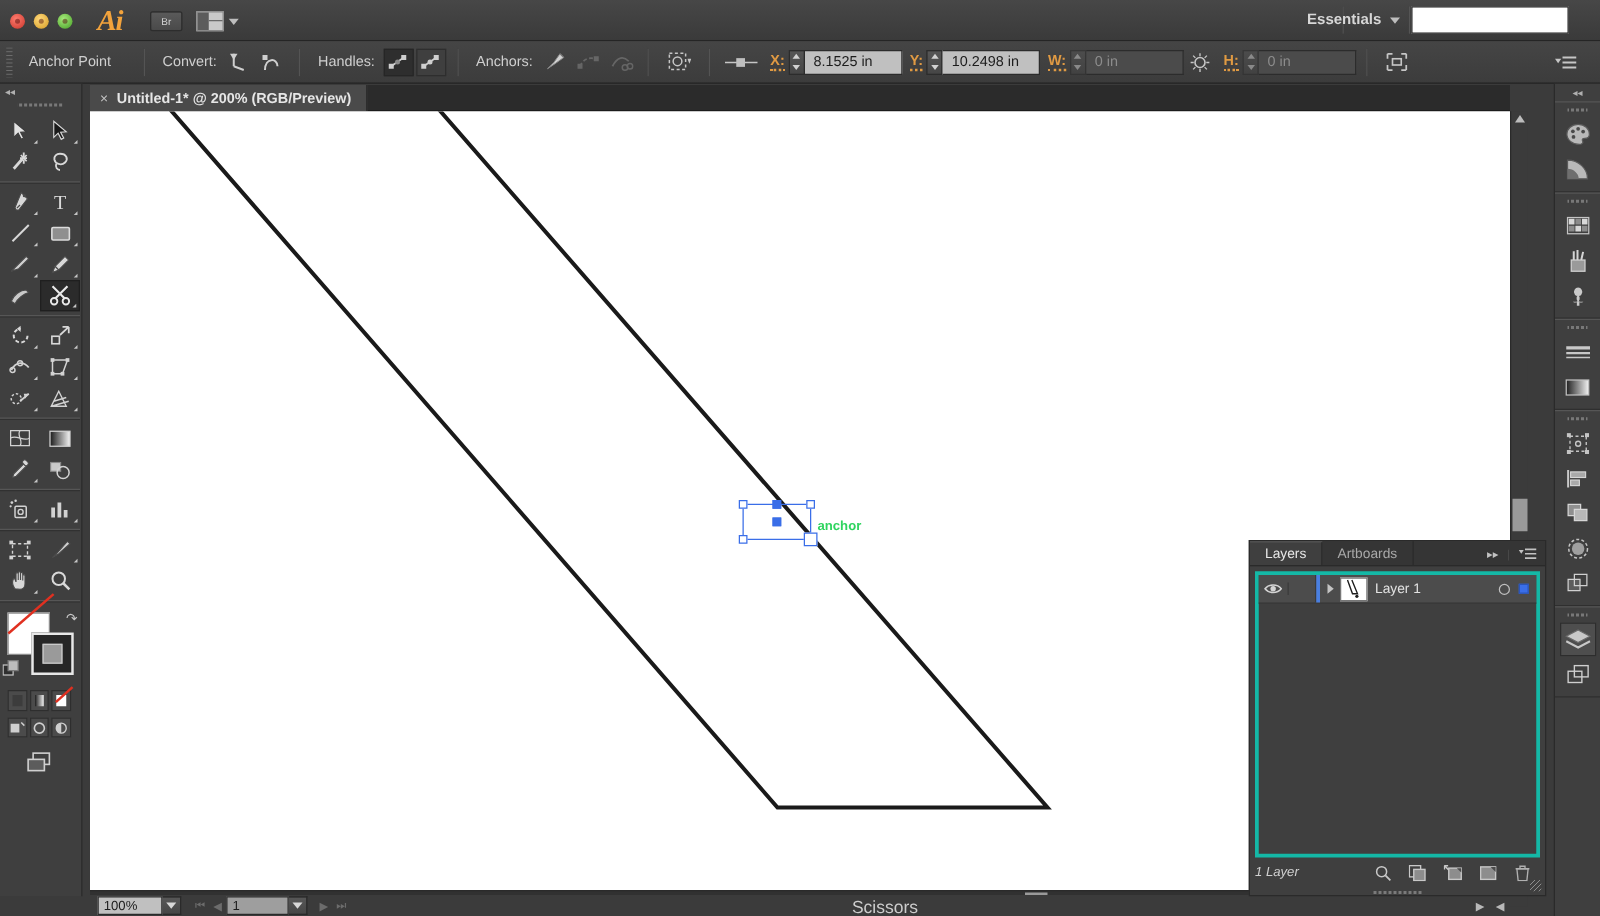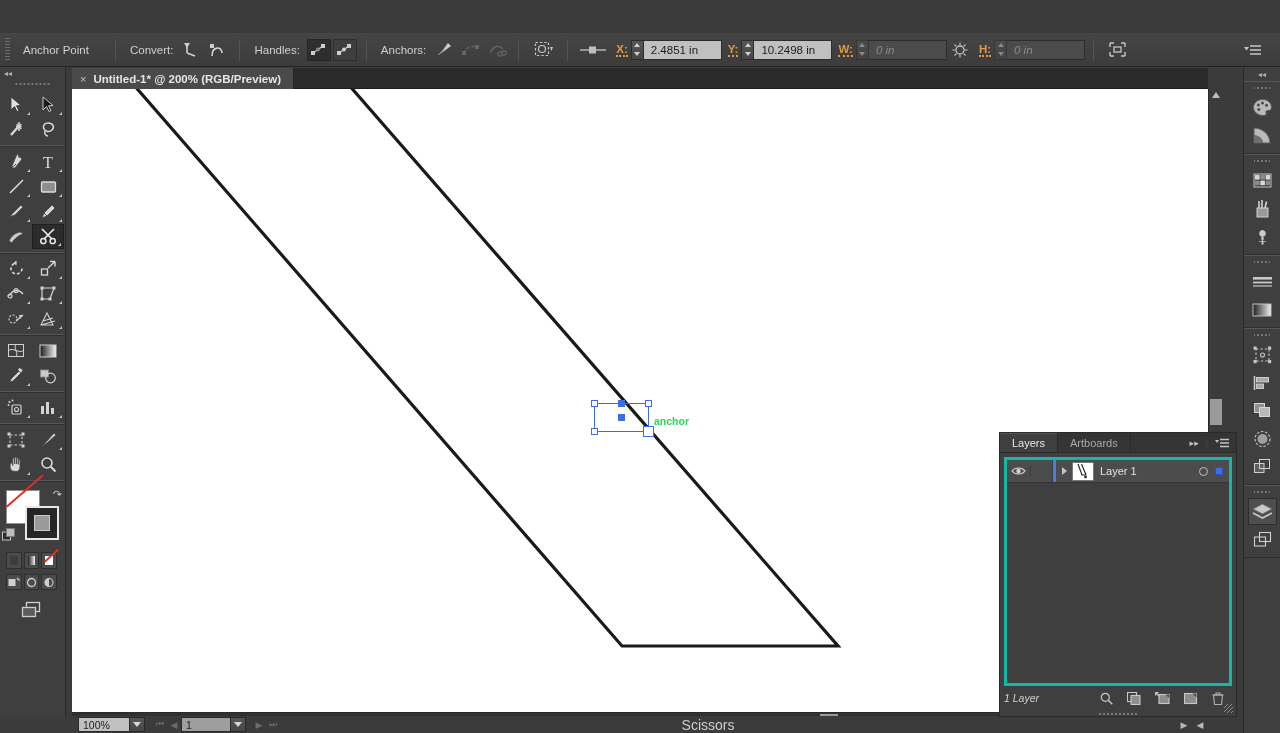--- a/index.html
+++ b/index.html
@@ -82,21 +82,21 @@
   .cb-icon.dim { opacity:.42; }
   .fieldlabel { color:#e09a43; font-size:11.5px; font-weight:bold; margin:0 3px 0 6px;
                 border-bottom:2px dotted #e09a43; padding-bottom:0px; line-height:12px; }
   .spin { width:13px; height:20px; background:linear-gradient(#565656,#464646); border:1px solid #2c2c2c;
           display:flex; flex-direction:column; align-items:center; justify-content:space-around; }
   .spin i { display:block; width:0;height:0;border-left:3px solid transparent;border-right:3px solid transparent; }
   .spin i.up { border-bottom:4px solid #d2d2d2; }
   .spin i.dn { border-top:4px solid #d2d2d2; }
   .numfield { height:20px; background:#c0c0c0; border:1px solid #2c2c2c; border-left:none;
               color:#1c1c1c; font-size:11.5px; line-height:19px; padding:0 7px; min-width:78px; }
-  .numfield.disabled { background:#4b4b4b; color:#8c8c8c;font-style:italic; }
+  .numfield.disabled { background:#4b4b4b; color:#8c8c8c; }
   .cb-right { margin-left:auto; margin-right:14px; display:flex; align-items:center; }
 
   
   .tabstrip {
     position:absolute; left:72px; top:68px; width:1136px; height:21px;
     background:#2b2b2b; border-bottom:1px solid #1c1c1c;
   }
   .doctab {
     position:absolute; left:0; top:0; height:21px;
     background:#4a4a4a; border-right:1px solid #242424;
@@ -217,20 +217,44 @@
   .panelgrip { position:absolute; left:50%; transform:translateX(-50%); bottom:-1px; width:40px; height:5px;
     background-image:radial-gradient(#7a7a7a 40%, transparent 41%); background-size:4px 4px; background-repeat:repeat-x; }
 
   svg { display:block; }
 </style>
 </head>
 <body>
 
 <div class="app">
 
+  <div class="titlebar">
+    <div class="traffic">
+      <div class="tl r">
+          <span></span>
+        </div>
+      <div class="tl y">
+          <span></span>
+        </div>
+      <div class="tl g">
+          <span></span>
+        </div>
+    </div>
+    <div class="ai-logo">Ai</div>
+    <div class="br-btn">Br</div>
+    <div class="arr-btn">
+      <div class="arr-ico"></div>
+      <div class="caret"></div>
+    </div>
+    <div class="tb-sep" style="right:205px;"></div>
+    <div class="essentials">Essentials</div>
+    <div class="essentials-caret"></div>
+    <div class="tb-sep" style="right:152px;"></div>
+    <input class="searchbox" value="" style="">
+  </div>
 
   <div class="controlbar">
     <div class="grip"></div>
     <div class="cb-label" style="min-width:78px;">Anchor Point</div>
     <div class="cb-sep"></div>
     <div class="cb-label">Convert:</div>
 
     <div class="cb-icon">
       <svg width="18" height="16" viewBox="0 0 18 16">
           <path d="M4 1 L4 11 M4 11 L12 14" stroke="#cfcfcf" stroke-width="1.6" fill="none"></path>
@@ -301,21 +325,21 @@
           <path d="M1 6 L27 6" stroke="#c6c6c6" stroke-width="1.3"></path>
           <rect x="10" y="2.5" width="7" height="7" fill="#bfbfbf"></rect>
         </svg>
     </div>
 
     <div class="fieldlabel">X:</div>
     <div class="spin">
         <i class="up"></i>
         <i class="dn"></i>
       </div>
-    <div class="numfield">2.4851 in</div>
+    <div class="numfield">8.1525 in</div>
 
     <div class="fieldlabel">Y:</div>
     <div class="spin">
         <i class="up"></i>
         <i class="dn"></i>
       </div>
     <div class="numfield">10.2498 in</div>
 
     <div class="fieldlabel">W:</div>
     <div class="spin" style="opacity:.5;">

